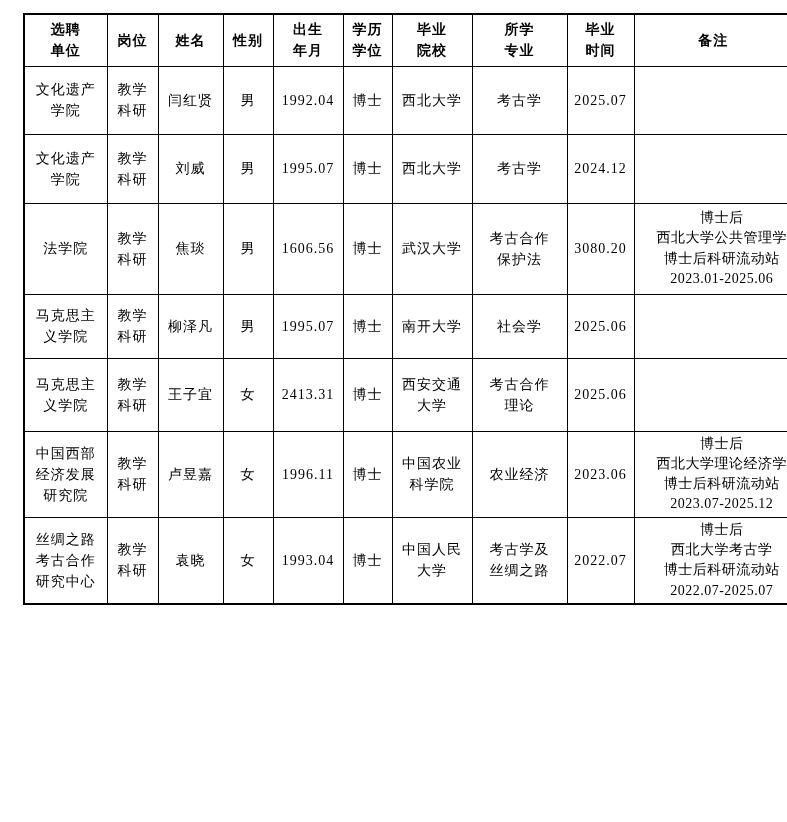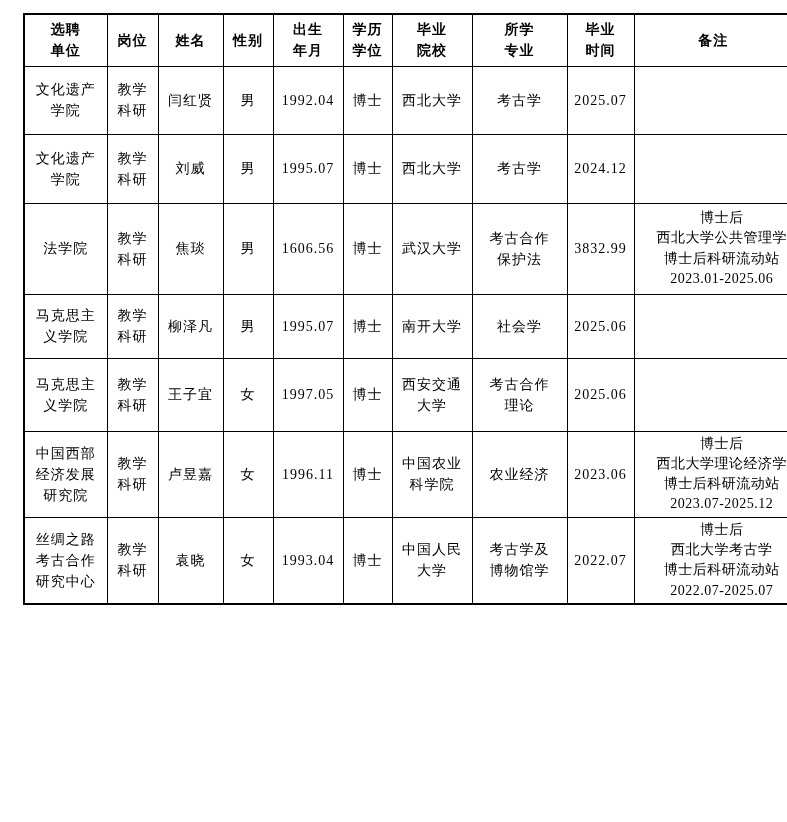--- a/index.html
+++ b/index.html
@@ -118,21 +118,21 @@
         <td>法学院</td>
         <td>教学
 科研</td>
         <td>焦琰</td>
         <td>男</td>
         <td>1606.56</td>
         <td>博士</td>
         <td>武汉大学</td>
         <td>考古合作
 保护法</td>
-        <td>3832.99</td>
+        <td>3080.20</td>
         <td class="remark">博士后
 西北大学公共管理学
 博士后科研流动站
 2023.01-2025.06</td>
       </tr>
       <tr style="height:64px">
         <td>马克思主
 义学院</td>
         <td>教学
 科研</td>
@@ -145,21 +145,21 @@
         <td>2025.06</td>
         <td class="remark"></td>
       </tr>
       <tr style="height:73px">
         <td>马克思主
 义学院</td>
         <td>教学
 科研</td>
         <td>王子宜</td>
         <td>女</td>
-        <td>1997.05</td>
+        <td>2413.31</td>
         <td>博士</td>
         <td>西安交通
 大学</td>
         <td>考古合作
 理论</td>
         <td>2025.06</td>
         <td class="remark"></td>
       </tr>
       <tr style="height:82px">
         <td>中国西部
@@ -186,21 +186,21 @@
 研究中心</td>
         <td>教学
 科研</td>
         <td>袁晓</td>
         <td>女</td>
         <td>1993.04</td>
         <td>博士</td>
         <td>中国人民
 大学</td>
         <td>考古学及
-博物馆学</td>
+丝绸之路</td>
         <td>2022.07</td>
         <td class="remark">博士后
 西北大学考古学
 博士后科研流动站
 2022.07-2025.07</td>
       </tr>
     </tbody>
   </table>
 </div>
 

